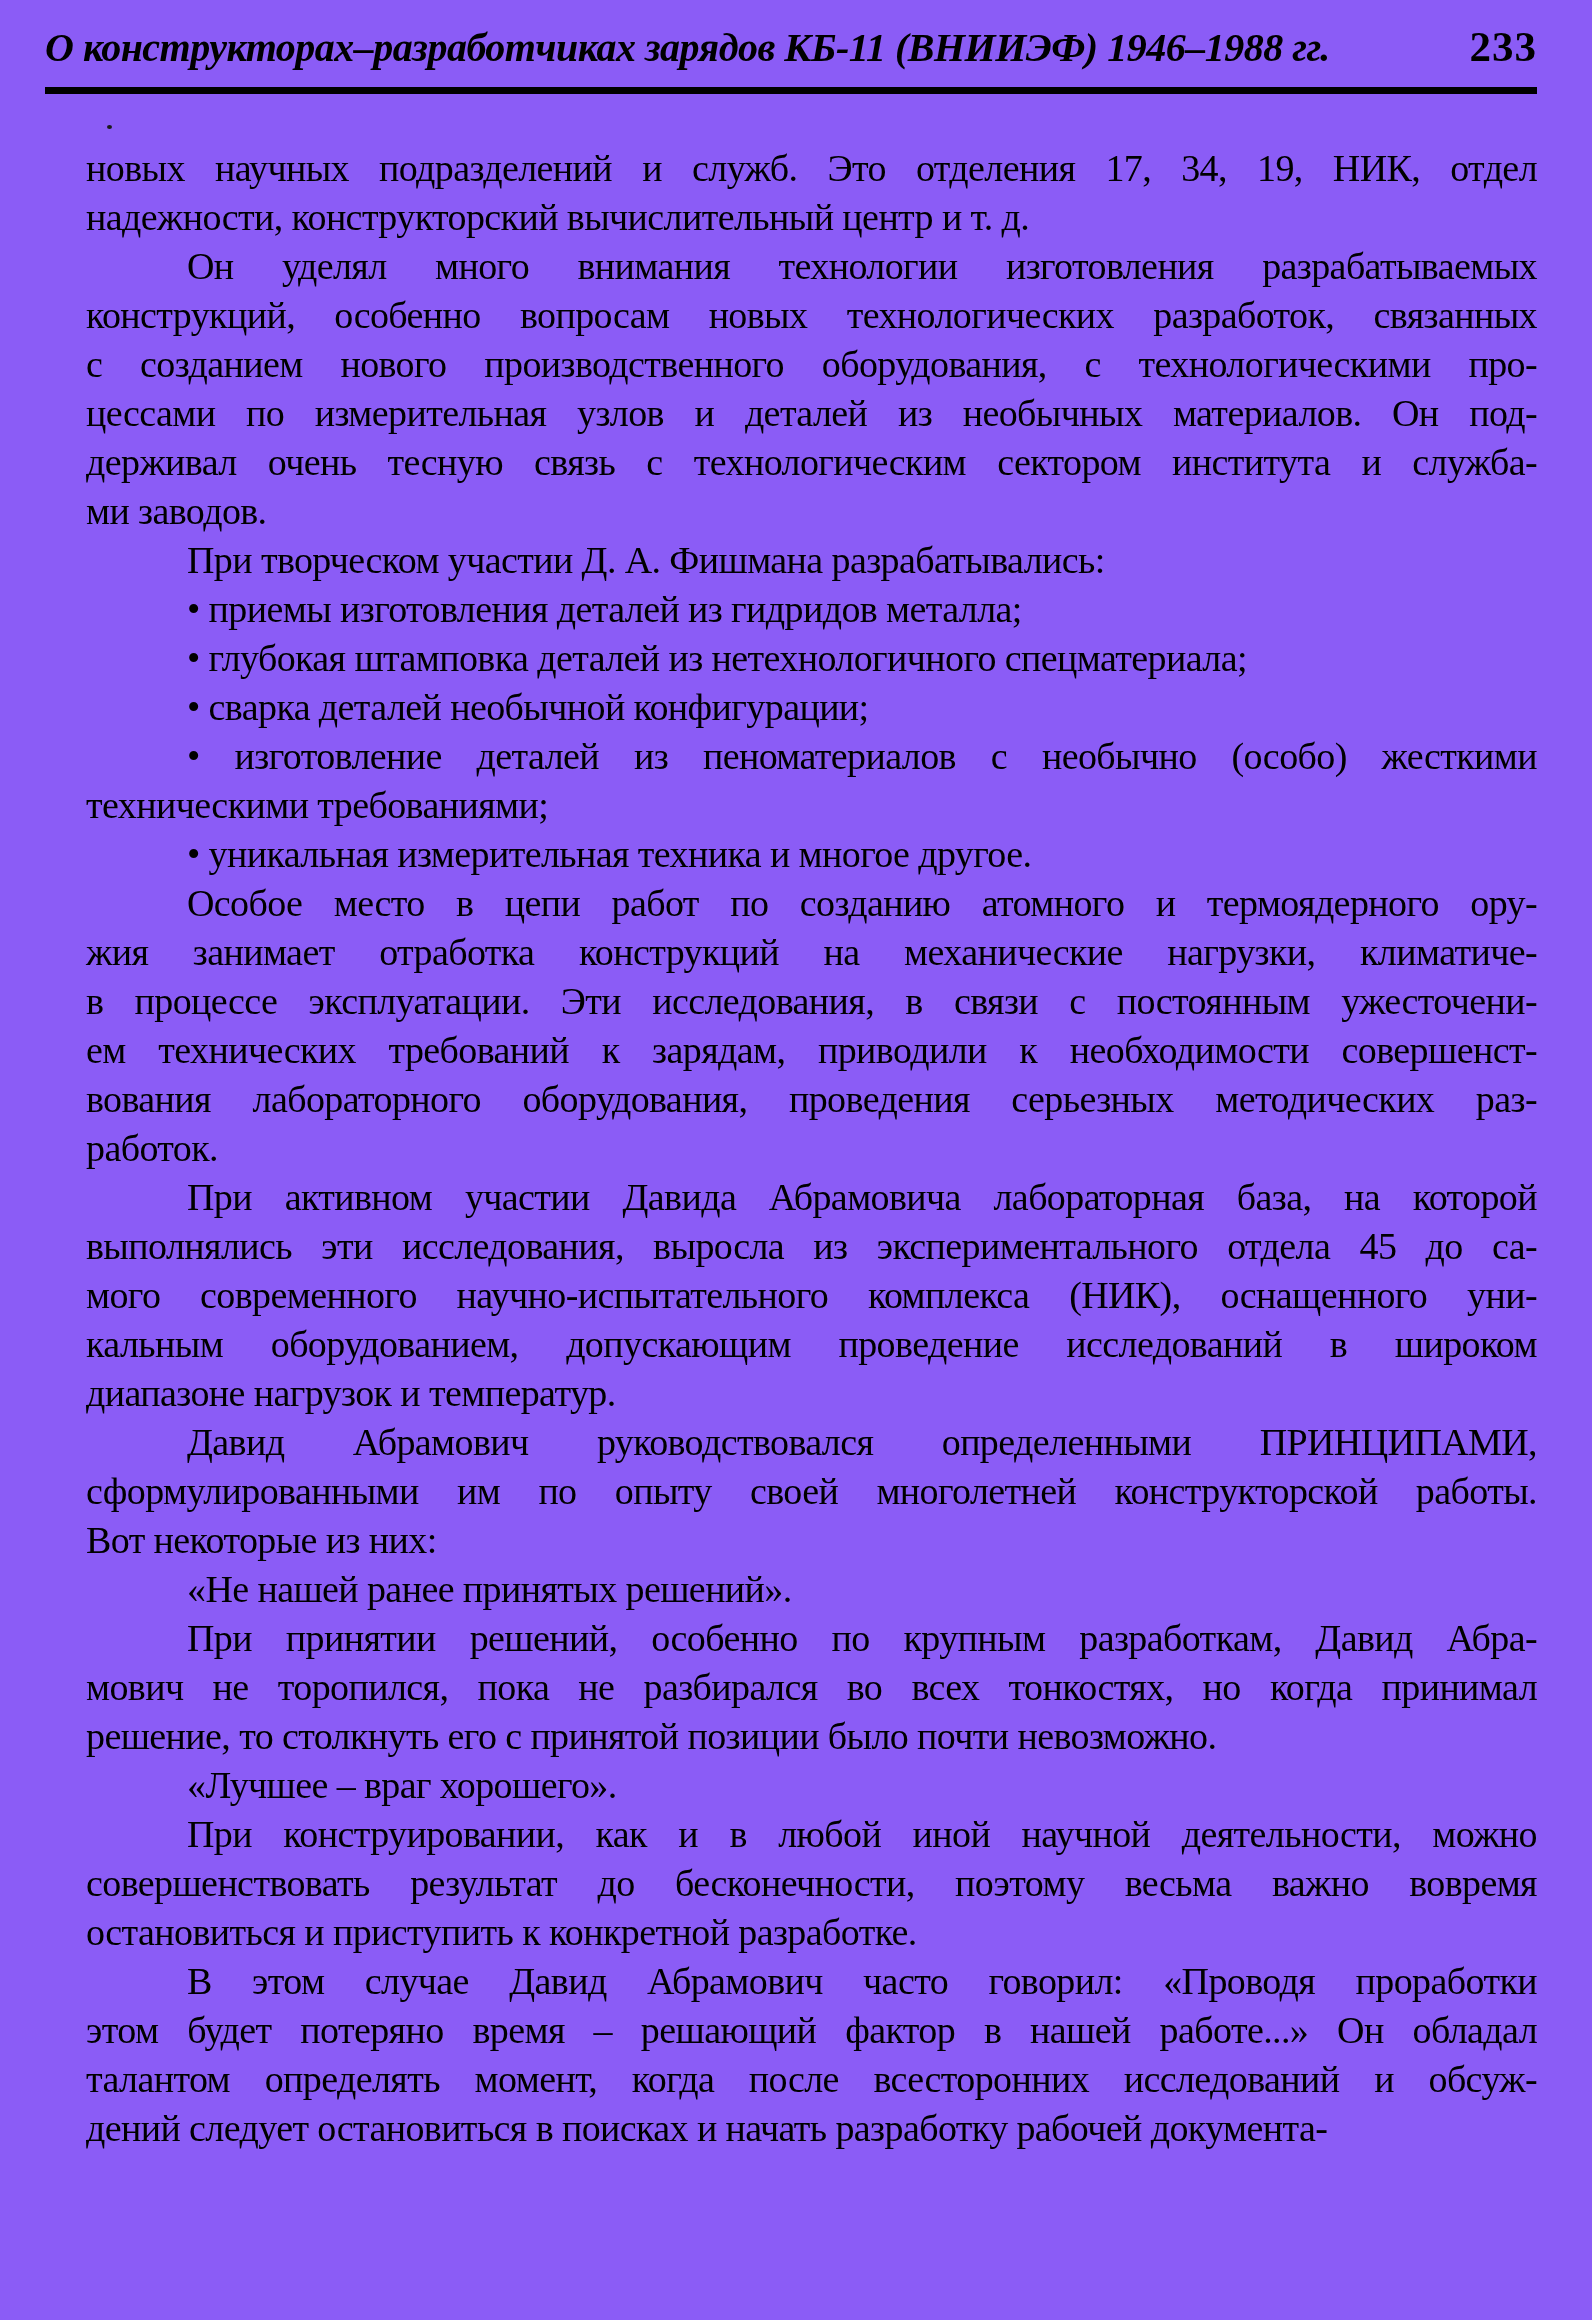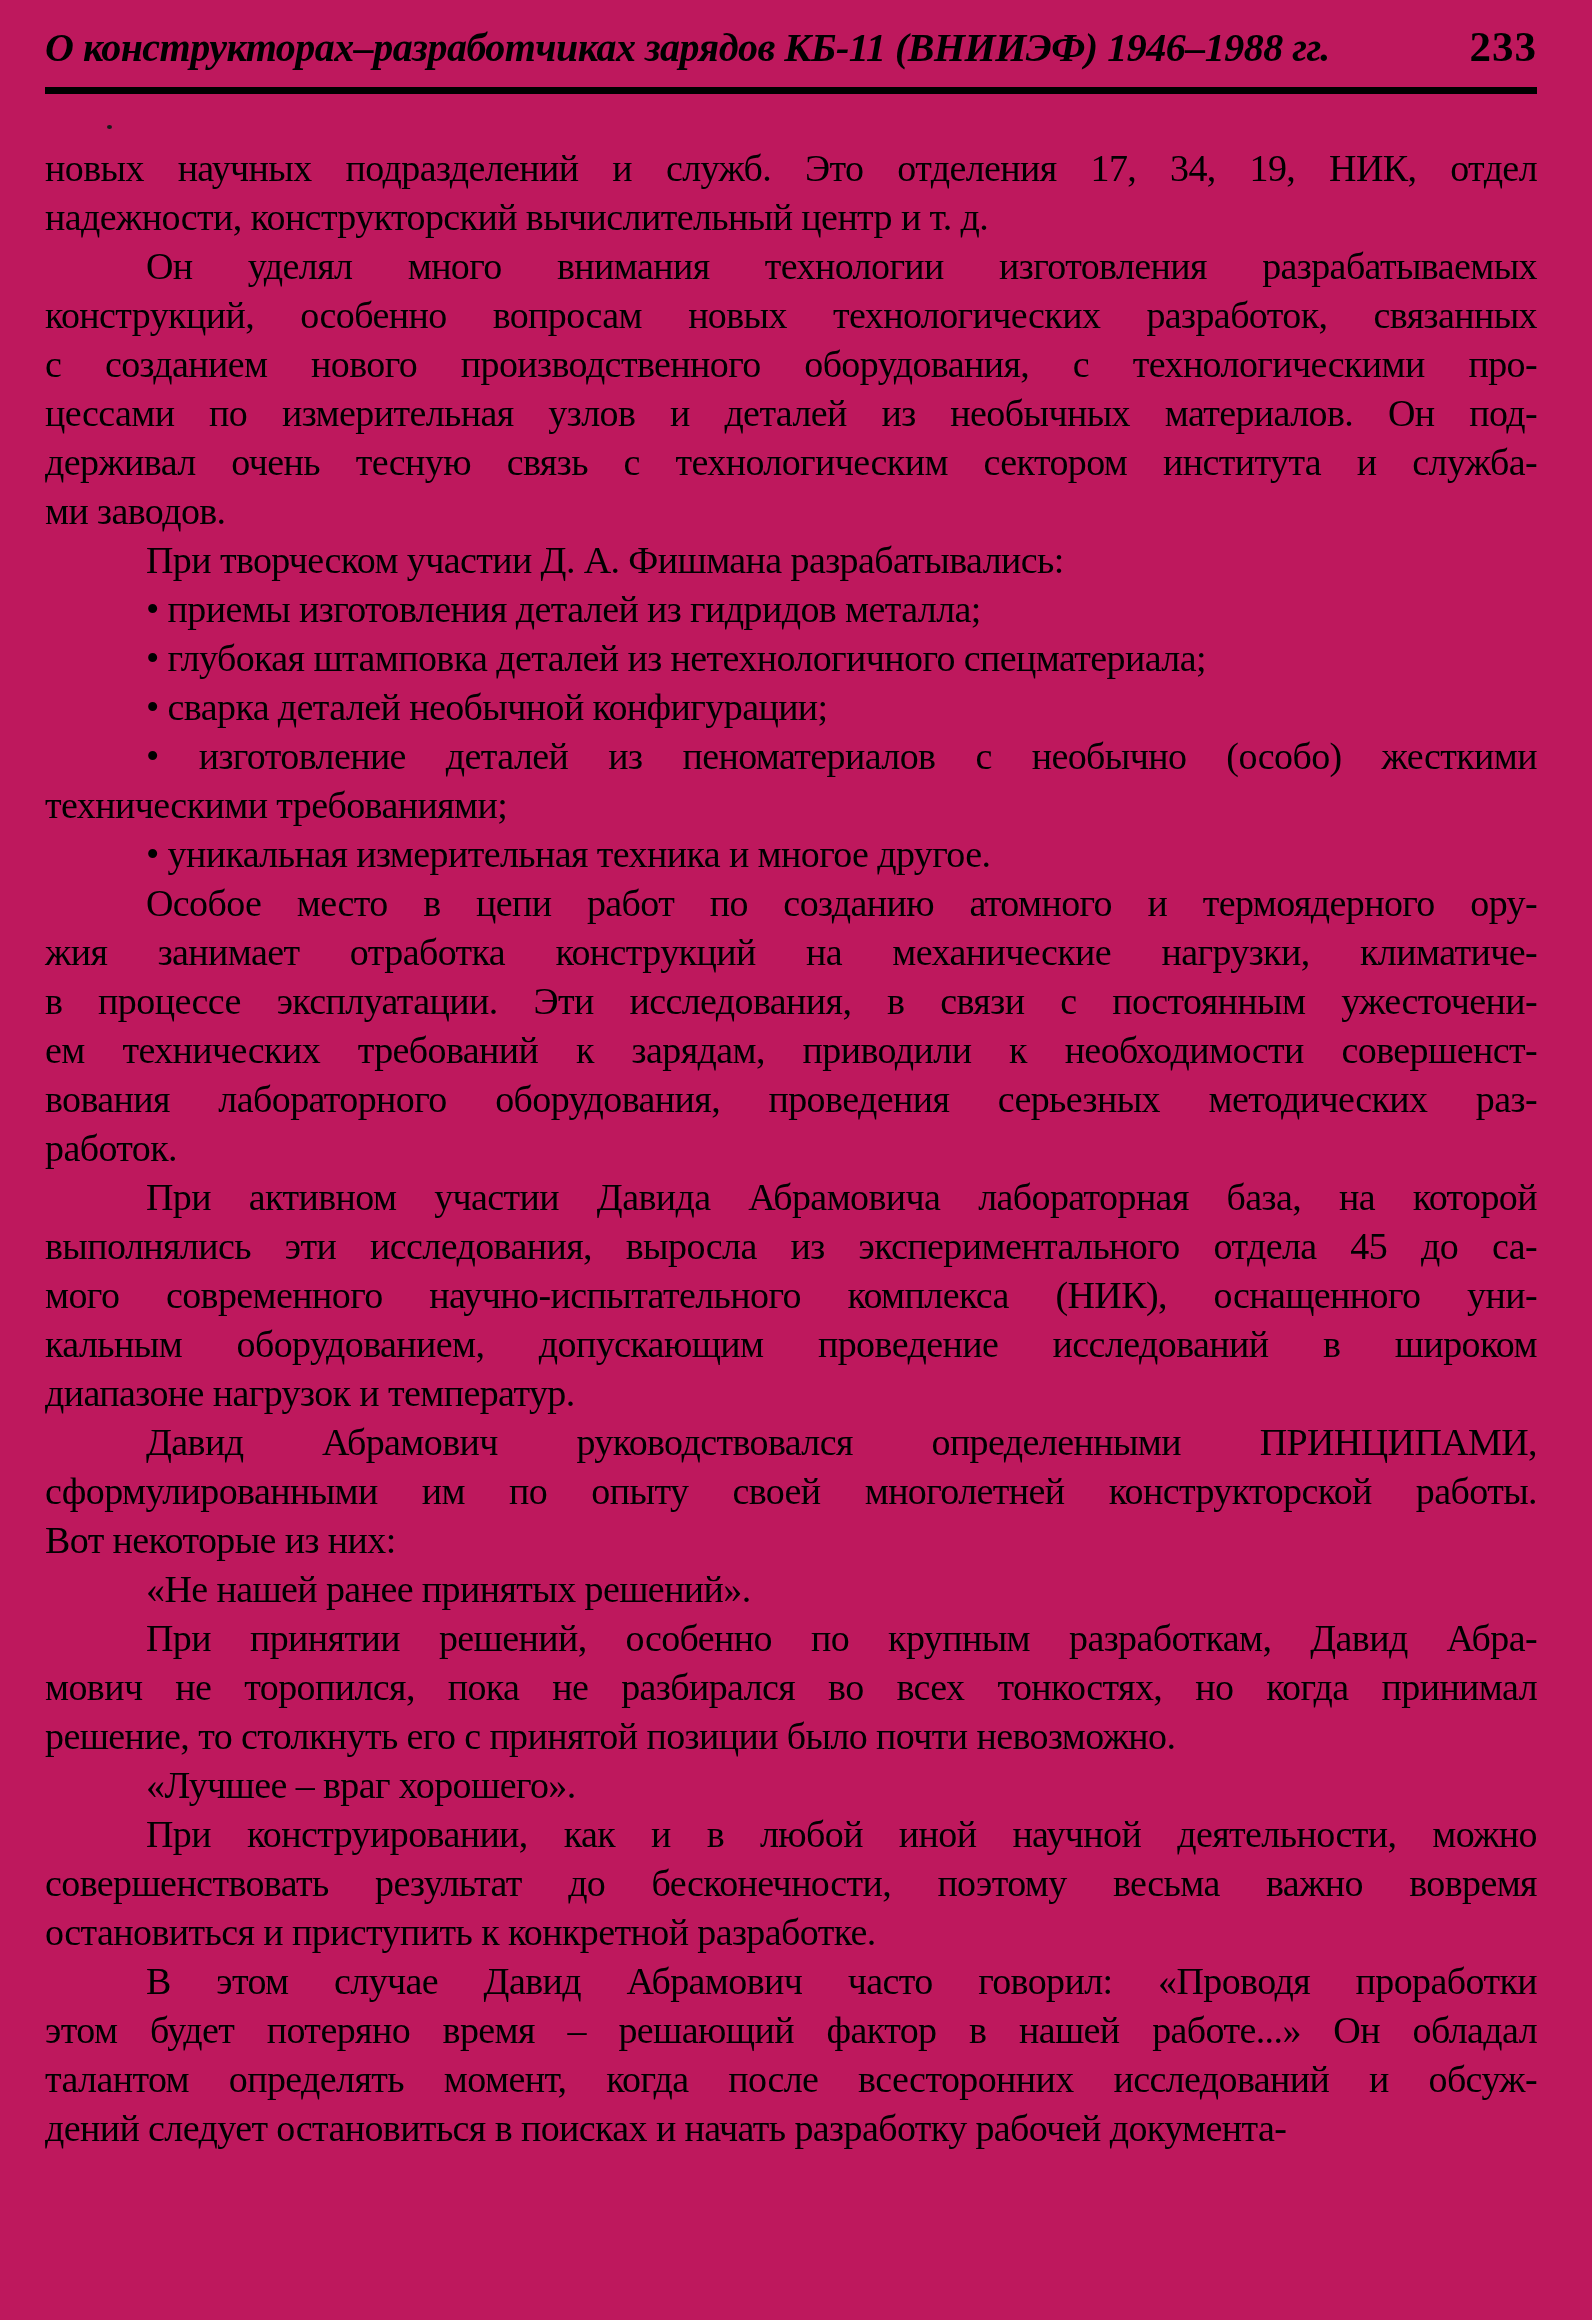--- a/index.html
+++ b/index.html
@@ -5,21 +5,21 @@
   html, body {
     margin: 0;
     padding: 0;
     background: #e8e8e8;
   }
   .page {
     position: relative;
     width: 1592px;
     height: 2320px;
     margin: 0 auto;
-    background: #be185d;
+    background: #8b5cf6;
     color: #000000;
     font-family: "Liberation Serif", "DejaVu Serif", serif;
     box-sizing: border-box;
     padding: 22px 55px 0 45px;
     overflow: hidden;
   }
   
   .header-row {
     display: flex;
     justify-content: space-between;
@@ -53,20 +53,21 @@
     height: 4px;
     border-radius: 50%;
     background: #1a1a1a;
   }
   
   .body-text {
     margin-top: 50px;
     font-size: 38px;
     line-height: 49px;
     letter-spacing: -0.6px;
+    margin-left: 41px;
   }
   .line {
     text-align: justify;
     text-align-last: left;
     white-space: normal;
   }
   .line.just {
     text-align-last: justify;
   }
   .line.indent {

